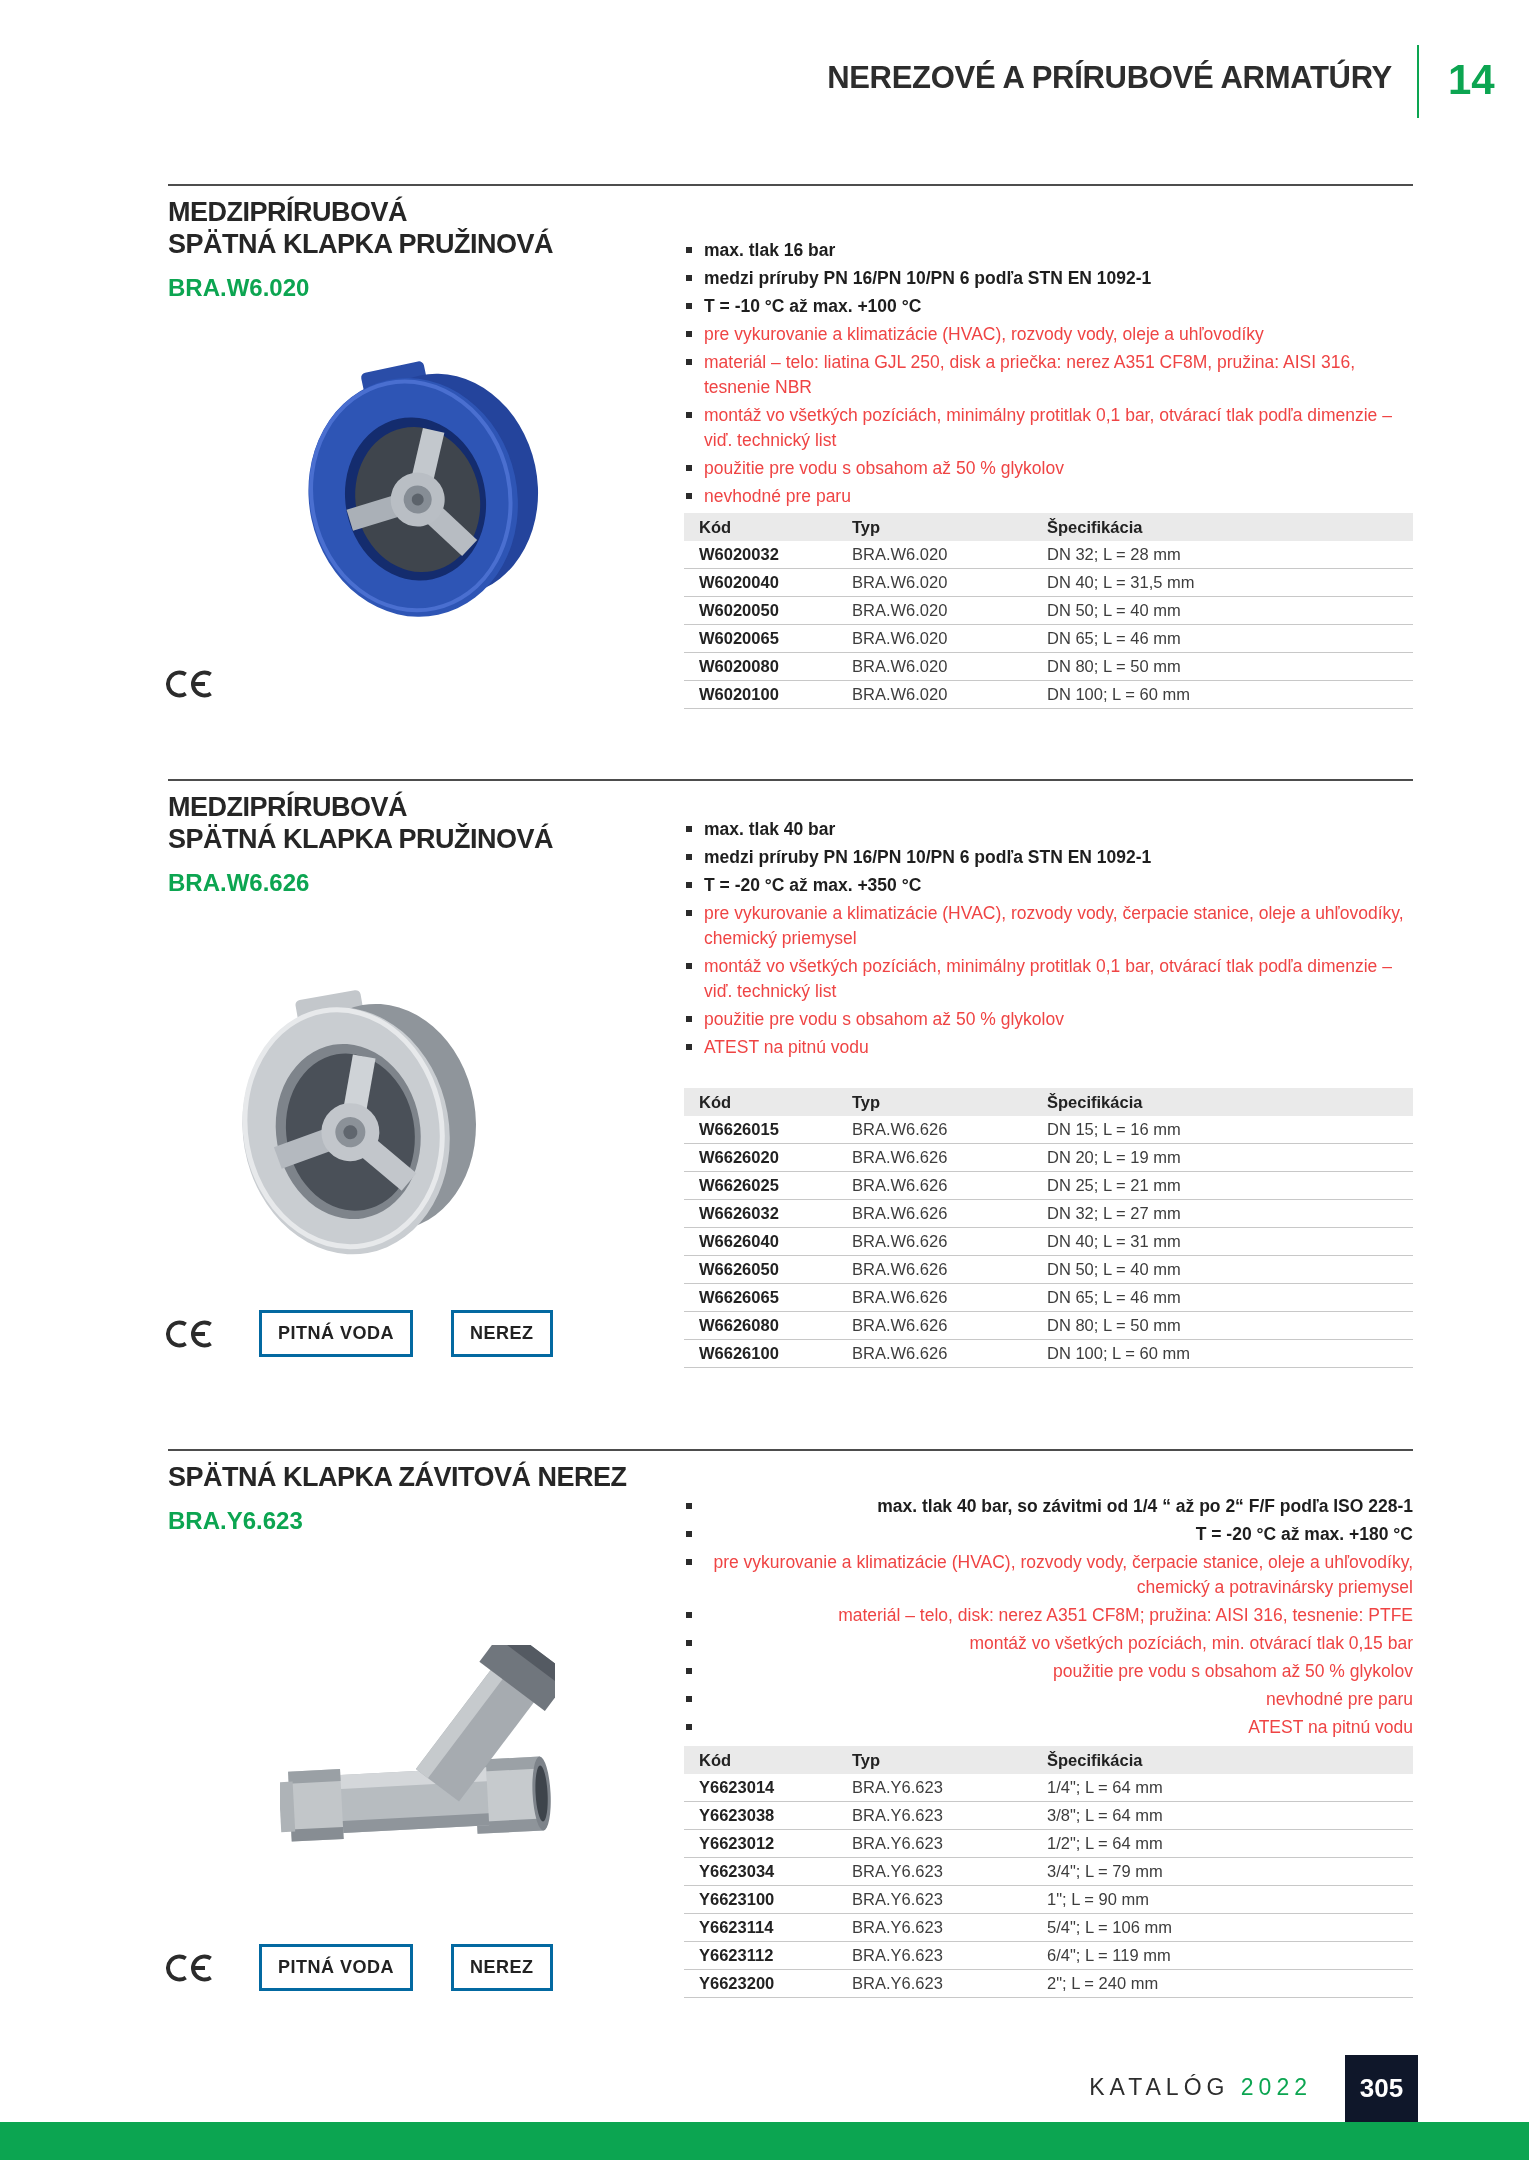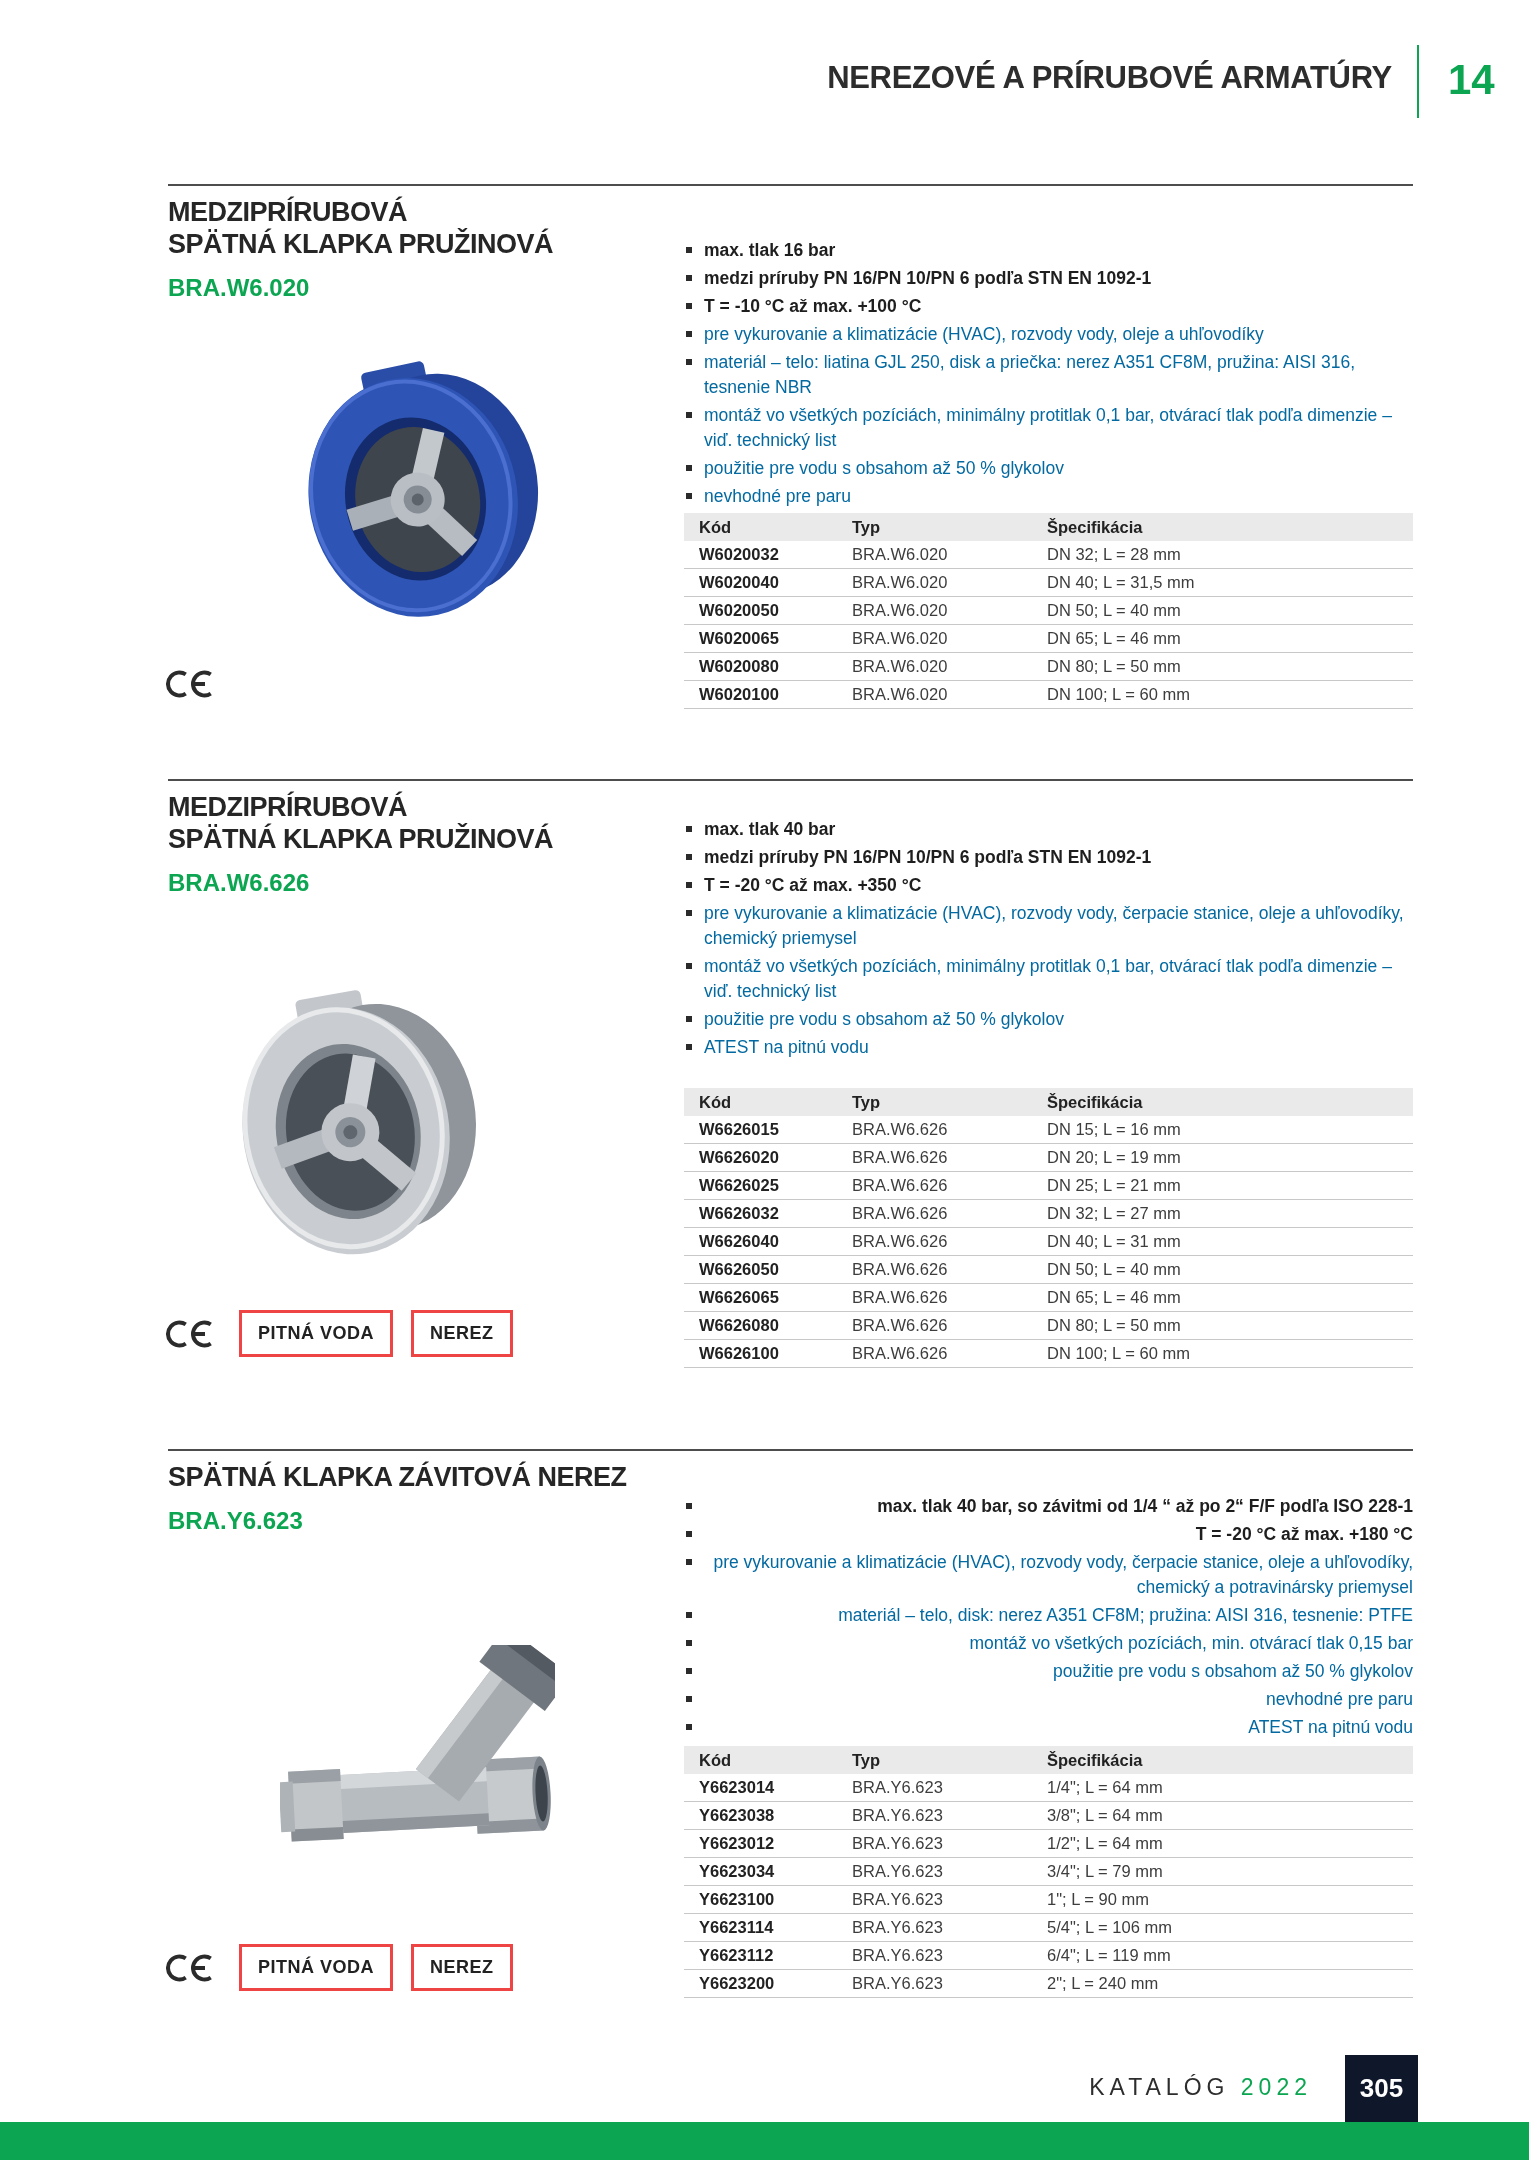--- a/index.html
+++ b/index.html
@@ -20,42 +20,43 @@
   .left-col{position:absolute;left:168px;top:12px;width:500px;}
   .sec-title{margin:0;font-size:27px;line-height:32px;font-weight:bold;color:#262626;letter-spacing:-0.5px;}
   .sec-title .tline{display:block;}
   .sec-code{margin-top:14px;font-size:24px;font-weight:bold;color:#0ca551;}
   .product-figure{position:absolute;margin:0;}
   .product-figure svg{width:100%;height:100%;display:block;}
   
   .bullets{position:absolute;left:684px;width:729px;margin:0;padding:0;list-style:none;}
   .bullets li{
     position:relative;padding-left:20px;margin:0 0 3px 0;
-    font-size:17.5px;line-height:25px;color:#0369a1;
+    font-size:17.5px;line-height:25px;color:#ef4444;
   }
   .bullets li::before{
     content:"";position:absolute;left:2px;top:9px;width:6px;height:6px;background:#2b2b2b;
   }
   .bullets li.bold{font-weight:bold;color:#1e1e1e;}
   
   .spec-table{position:absolute;left:684px;width:729px;font-size:16.5px;}
   .t-head,.t-row{
     display:grid;grid-template-columns:143px 185px auto;align-items:center;padding-left:15px;gap:10px;
   }
   .t-head{background:#eaeaea;height:28px;font-weight:bold;color:#222222;}
   .t-row{height:27px;border-bottom:1px solid #c8c8c8;color:#3d3d3d;}
   .t-row .t-code{font-weight:bold;color:#222222;}
   
   .badges{position:absolute;left:166px;display:flex;align-items:center;gap:21px;height:47px;}
   .ce-mark{width:52px;height:44px;flex:0 0 auto;}
   .badge-host{display:flex;gap:18px;align-items:center;}
   .badge-box{
     display:flex;align-items:center;justify-content:center;height:41px;padding:0 16px;
-    border:3px solid #ef4444;font-size:18px;font-weight:bold;color:#222222;letter-spacing:0.5px;
+    border:3px solid #0369a1;font-size:18px;font-weight:bold;color:#222222;letter-spacing:0.5px;
     white-space:nowrap;
+    margin-left:20px;
   }
   
   .footer-catalog{
     position:absolute;top:2074px;right:217px;font-size:23px;letter-spacing:5px;color:#2d2d2d;white-space:nowrap;
   }
   .footer-catalog .year{color:#0ca551;}
   .footer-pagebox{
     position:absolute;left:1345px;top:2055px;width:73px;height:67px;background:#0f172a;
     display:flex;align-items:center;justify-content:center;color:#ffffff;font-size:26px;font-weight:bold;
   }

